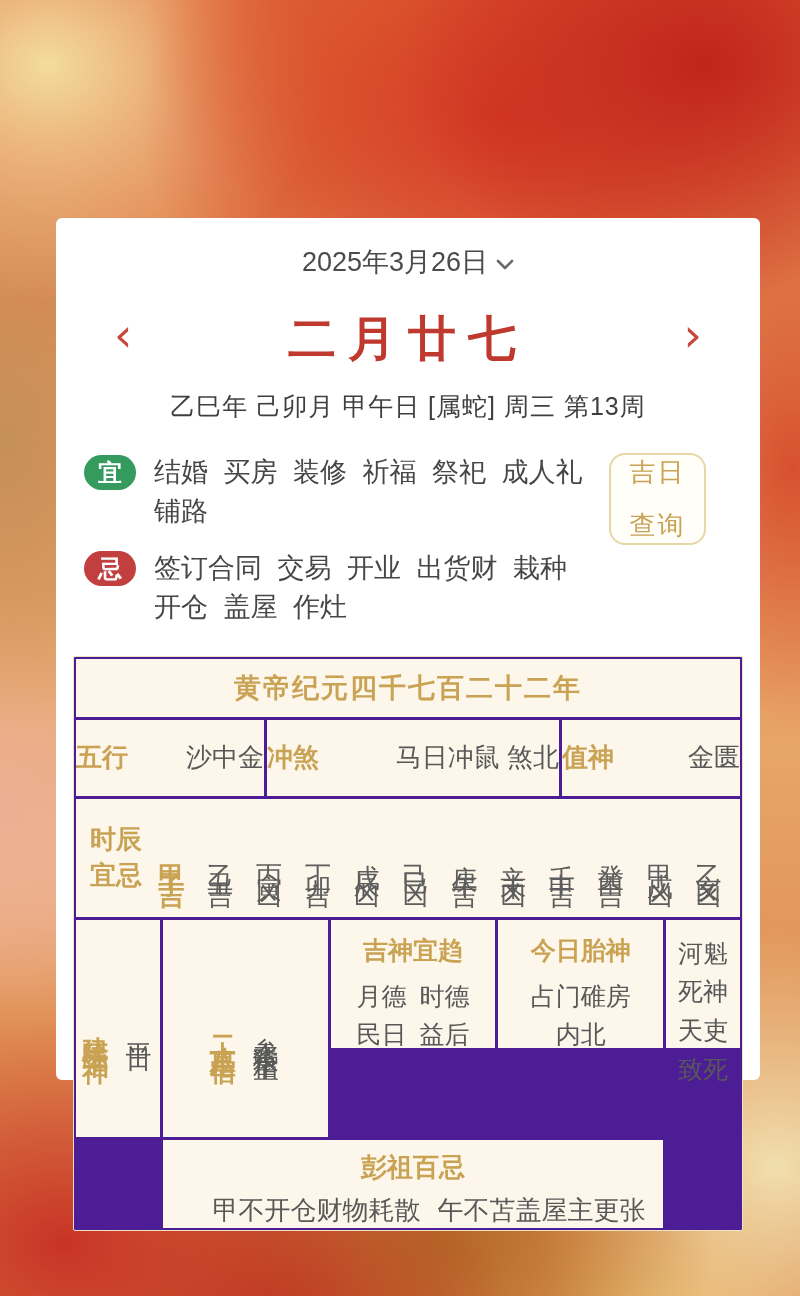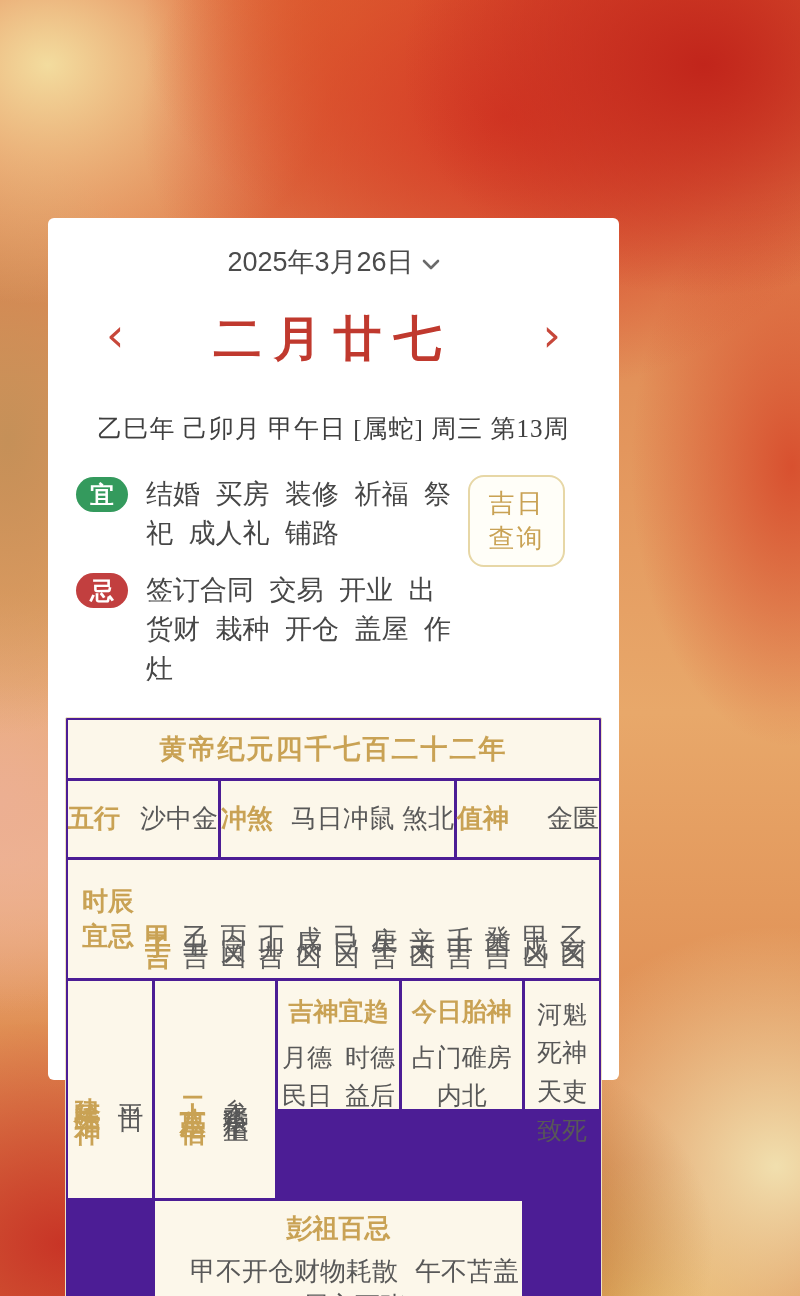--- a/index.html
+++ b/index.html
@@ -22,51 +22,51 @@
       radial-gradient(ellipse 100% 22% at 0% 66%,     #f0b795 0%, rgba(240,183,149,0) 60%),
       radial-gradient(ellipse 430px 320px at 8% 96%,  #c83426 0%, rgba(200,52,38,0) 70%),
       radial-gradient(ellipse 360px 300px at 34% 102%,#bc3a22 0%, rgba(188,58,34,0) 66%),
       radial-gradient(ellipse 380px 300px at 55% 96%, #b36a28 0%, rgba(179,106,40,0) 72%),
       radial-gradient(ellipse 340px 320px at 97% 90%, #f1dfae 0%, rgba(241,223,174,0) 75%),
       radial-gradient(ellipse 300px 220px at 80% 102%,#ecc06a 0%, rgba(236,192,106,0) 72%),
       linear-gradient(180deg,#dd5c33 0%, #e2925a 30%, #e8a86a 55%, #d97a42 100%);
   }
 
   .card {
-    position:absolute; left:48px; top:218px; width:571px; height:862px;
+    position:absolute; left:56px; top:218px; width:704px; height:862px;
     background:#ffffff; border-radius:6px; padding-top:26px;
   }
 
   
   .date-row { display:flex; align-items:center; justify-content:center; gap:8px; color:#4b4b4b; font-size:27px; cursor:pointer; }
   .chev { width:18px; height:11px; margin-top:4px; }
 
   
   .title-row { position:relative; margin-top:16px; height:86px; display:flex; align-items:center; justify-content:center; }
   .big-title { color:#c0392e; font-size:48px; font-weight:bold; font-family:"DejaVu Serif","Liberation Serif",serif; letter-spacing:12px; }
   .nav-arrow { position:absolute; top:50%; transform:translateY(-58%); color:#c7473a; font-size:46px; line-height:1; cursor:pointer; font-family:"DejaVu Sans",sans-serif; }
   .nav-prev { left:58px; }
   .nav-next { right:58px; }
 
-  .lunar-row { margin-top:30px; text-align:center; color:#3f3f3f; font-size:25px; letter-spacing:1px;font-family:Liberation Serif, serif; }
+  .lunar-row { margin-top:8px; text-align:center; color:#3f3f3f; font-size:25px; letter-spacing:1px; }
 
   
   .yiji-wrap { display:flex; margin:30px 54px 0 28px; }
   .yiji-list { flex:1; display:flex; flex-direction:column; gap:18px; }
   .yiji-row { display:flex; align-items:flex-start; gap:18px; }
   .badge { flex:0 0 auto; width:52px; height:35px; border-radius:18px; color:#fff; font-size:24px; font-weight:bold; display:flex; align-items:center; justify-content:center; margin-top:2px; }
   .badge-yi { background:#349a5d; }
   .badge-ji { background:#c23f3f; }
   .items { color:#474747; font-size:27px; line-height:1.45; word-spacing:8px; max-width:500px; }
 
   .jiri-btn {
     flex:0 0 auto; align-self:flex-start; margin-left:8px;
     width:97px; height:92px; border:2px solid #e7d7a6; border-radius:16px;
     background:#fffef8; color:#c9a254; font-size:26px; line-height:1.35;
-    display:flex; flex-direction:column; align-items:center; justify-content:center;
+    display:flex; flex-direction:column; align-items:center; justify-content:space-between;
     letter-spacing:2px; cursor:pointer; font-family:inherit;
   }
 
   
   .table {
     margin:28px 17px 0 17px; background:#4c1d95;
     border:1px solid #efe2c0; border-radius:2px; padding:2px;
     display:flex; flex-direction:column; gap:3px;
   }
   .cell { background:#fcf7ea; }

